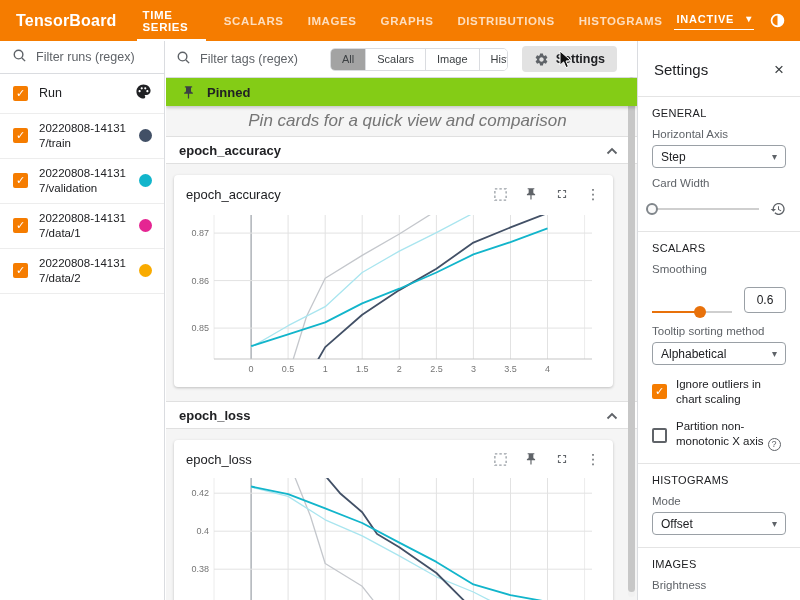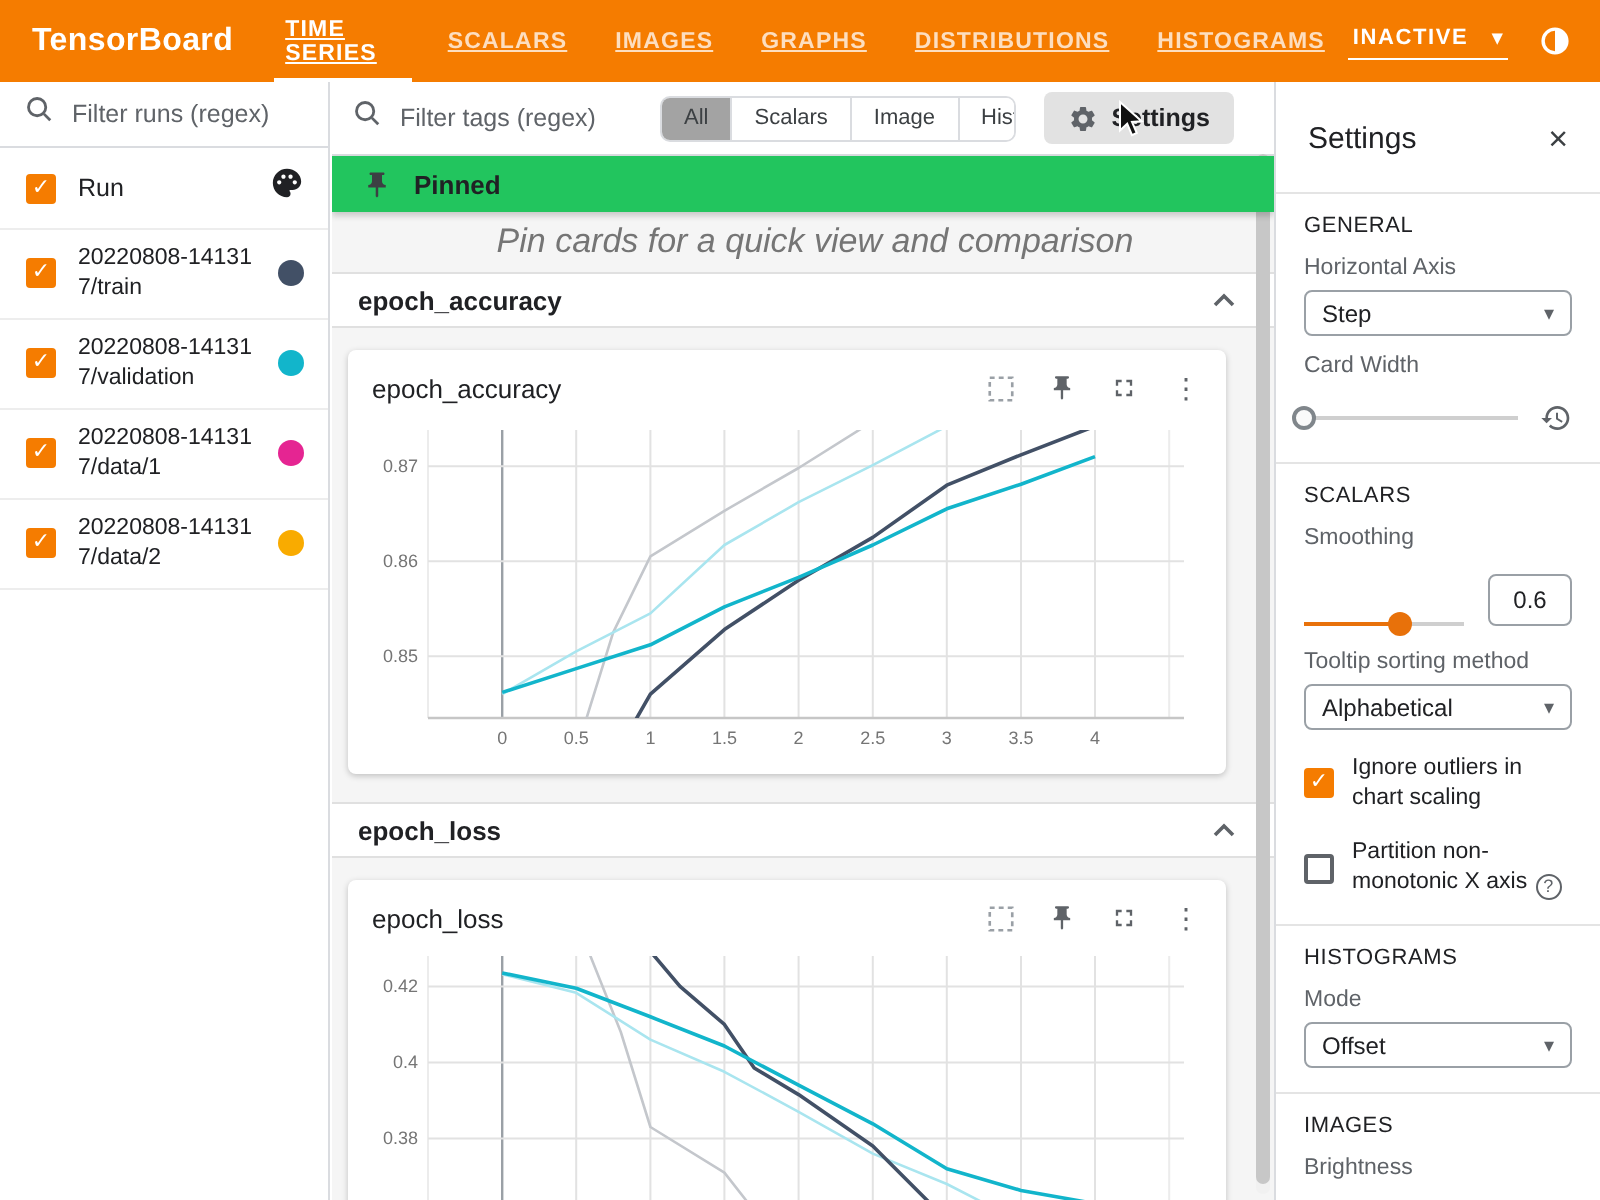--- a/index.html
+++ b/index.html
@@ -6,21 +6,21 @@
   html,body { width:800px; height:600px; overflow:hidden; }
   body { font-family:"Liberation Sans", sans-serif; background:#fff; position:relative; }
   .app { position:relative; width:800px; height:600px; overflow:hidden; }
 
   
   .topbar { position:absolute; top:0; left:0; width:800px; height:41px; background:#f57c00;
             display:flex; align-items:center; color:#fff; z-index:30; }
   .logo { font-size:16px; font-weight:bold; padding:0 14px 0 16px; letter-spacing:.2px; }
   .tabs { display:flex; height:41px; align-items:stretch; }
   .tab { display:flex; align-items:center; padding:0 12px; font-size:11.5px; font-weight:bold;
-         letter-spacing:.6px; color:rgba(255,255,255,.75); position:relative; cursor:pointer;text-decoration:underline; }
+         letter-spacing:.6px; color:rgba(255,255,255,.75); position:relative; cursor:pointer; }
   .tab.active { color:#fff; }
   .tab.active::after { content:""; position:absolute; left:6px; right:6px; bottom:0; height:2px; background:#fff; }
   .topbar-right { margin-left:auto; display:flex; align-items:center; gap:14px; padding-right:14px; }
   .run-select { display:flex; align-items:flex-start; gap:12px; border-bottom:1px solid #fff;
                 padding:2px 2px 4px 2px; font-size:11px; font-weight:bold; letter-spacing:.8px; }
   .hicon { width:18px; height:18px; display:flex; align-items:center; justify-content:center; }
 
   
   .sidebar { position:absolute; top:41px; left:0; width:165px; bottom:0; background:#fff;
              border-right:1px solid #dadce0; z-index:10; }
@@ -50,21 +50,21 @@
                   overflow:hidden; height:23px; background:#fff; }
   .filter-btn { font-size:11px; color:#3c4043; padding:0 11px; display:flex; align-items:center;
                 background:#fff; border:none; border-left:1px solid #dadce0; cursor:pointer;
                 font-family:"Liberation Sans",sans-serif; }
   .filter-btn:first-child { border-left:none; }
   .filter-btn.selected { background:#a3a3a3; }
   .settings-btn { margin-left:14px; margin-right:10px; height:26px; background:#e2e2e2; border:none;
                   border-radius:4px; display:flex; align-items:center; gap:7px; padding:0 12px;
                   font-size:12.5px; font-weight:bold; color:#202124; cursor:pointer;
                   font-family:"Liberation Sans",sans-serif; }
-  .pinned-row { height:28px; background:#22c55e; display:flex; align-items:center; gap:11px;
+  .pinned-row { height:28px; background:#84cc16; display:flex; align-items:center; gap:11px;
                 padding:0 15px; box-shadow:0 2px 3px rgba(0,0,0,.18); position:relative; z-index:5; }
   .pinned-row .ttl { font-size:13px; font-weight:bold; color:#202124; }
   .hint-band { height:30px; display:flex; align-items:center; justify-content:center;
                color:#757575; font-style:italic; font-size:17px;padding-left:12px; }
   .section-header { height:28px; background:#fff; border-top:1px solid #e0e0e0; border-bottom:1px solid #e0e0e0;
                     display:flex; align-items:center; padding:0 13px; }
   .section-header .ttl { font-size:13px; font-weight:bold; color:#202124; }
   .section-header .chev { margin-left:auto; margin-right:6px; }
   .card { margin:11px 24px 14px 8px; background:#fff; border-radius:4px;
           box-shadow:0 1px 3px rgba(0,0,0,.22); padding:8px 12px 10px 12px; }

